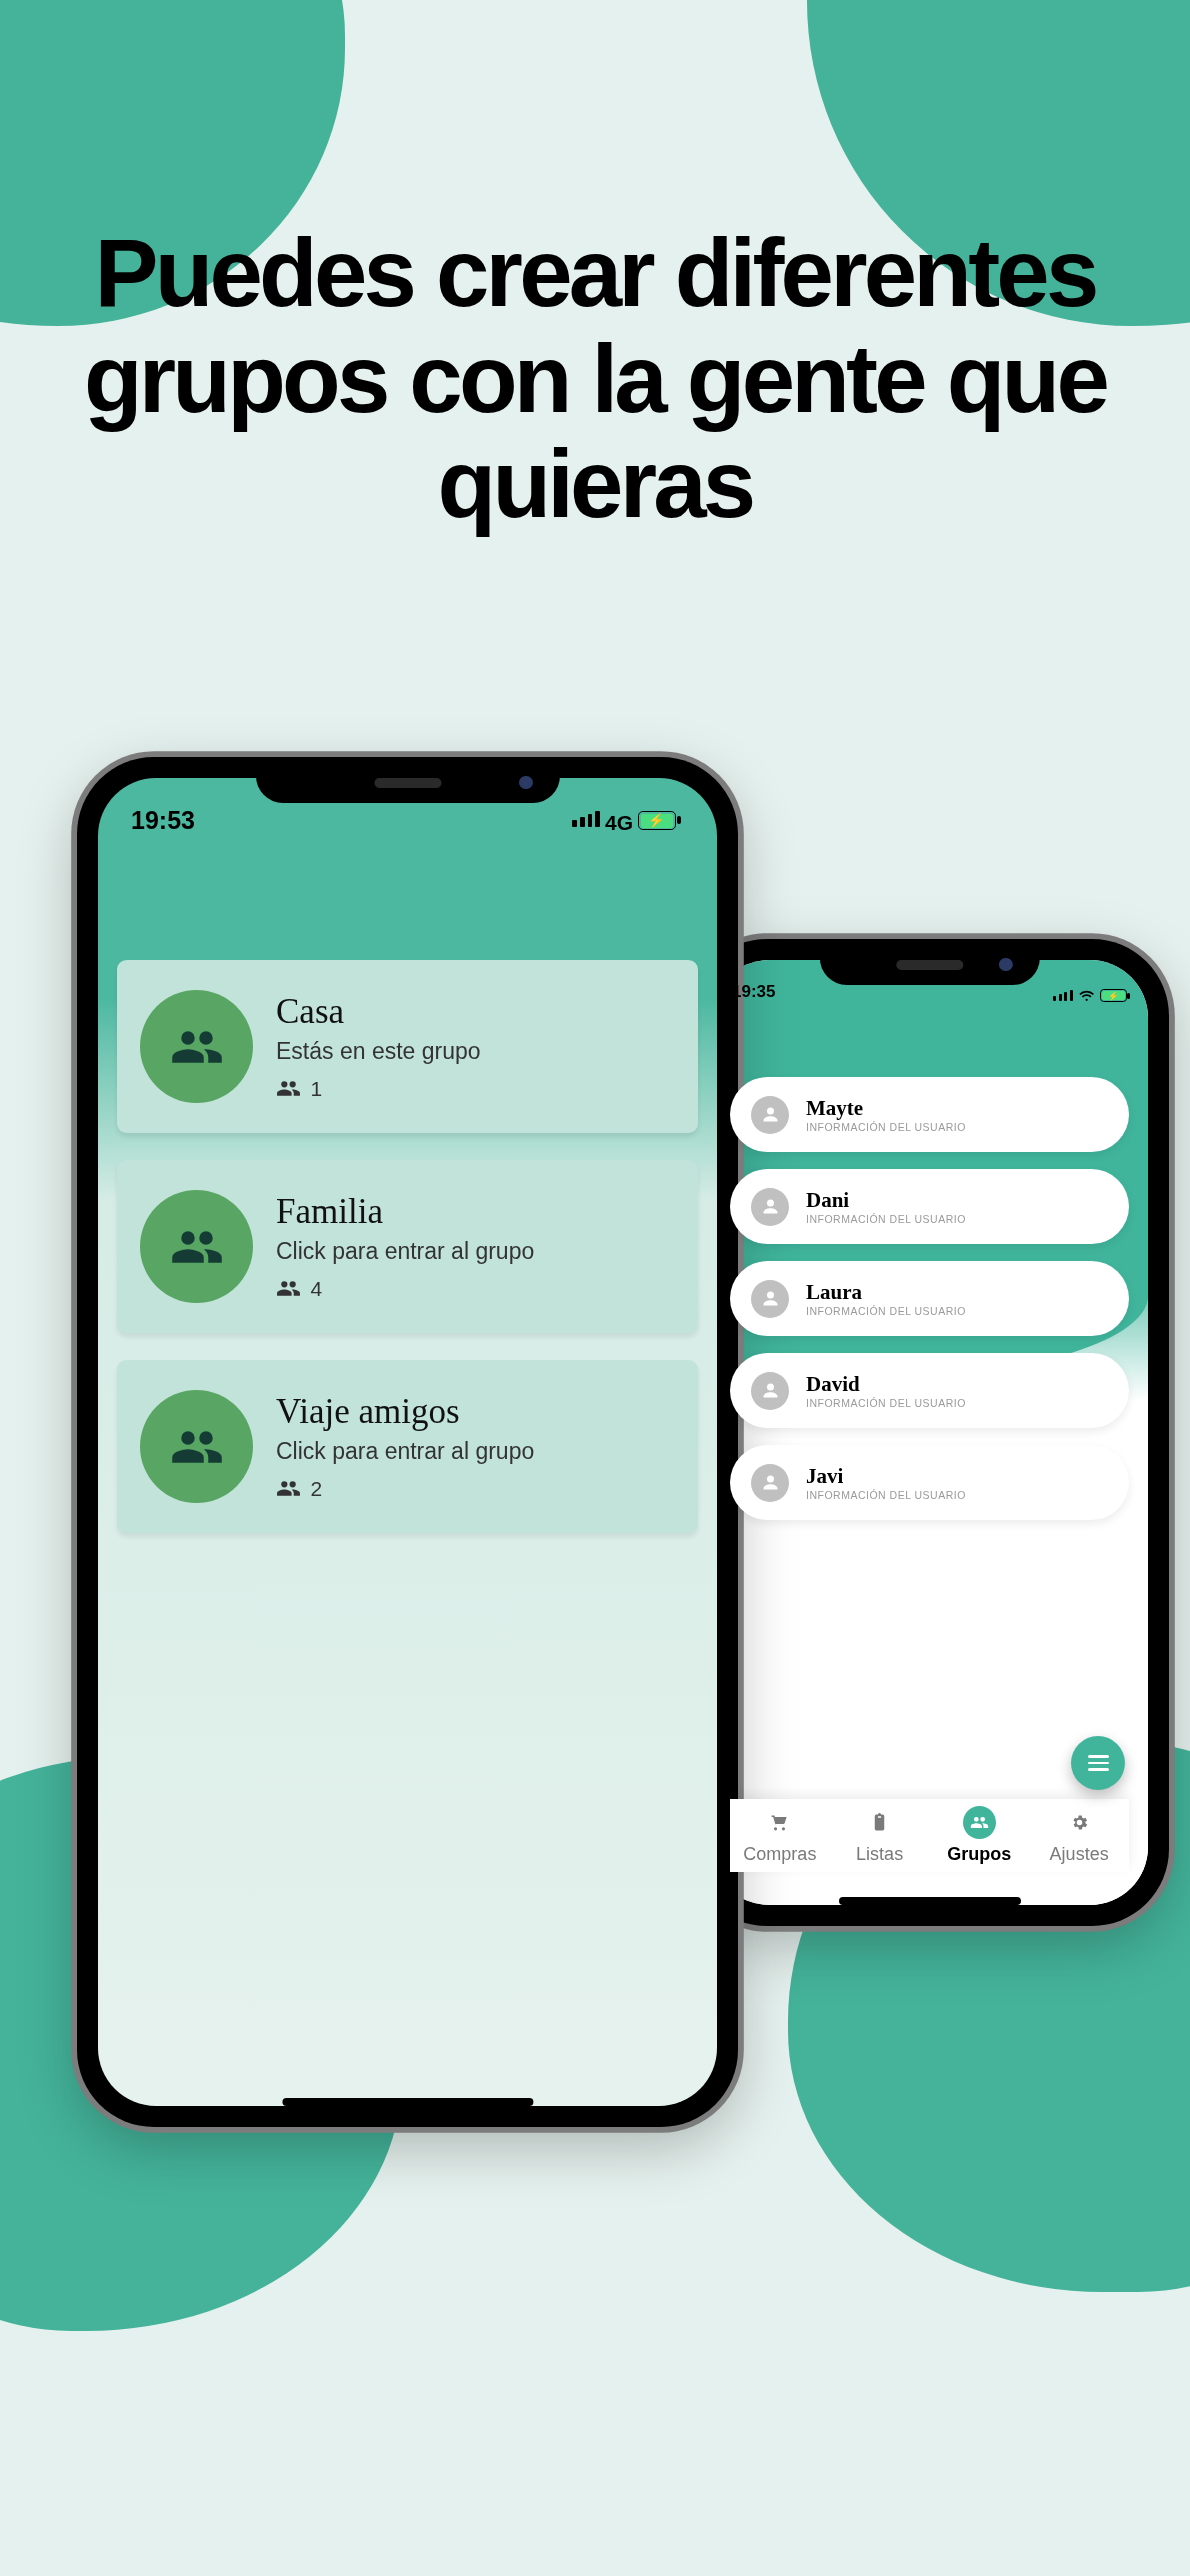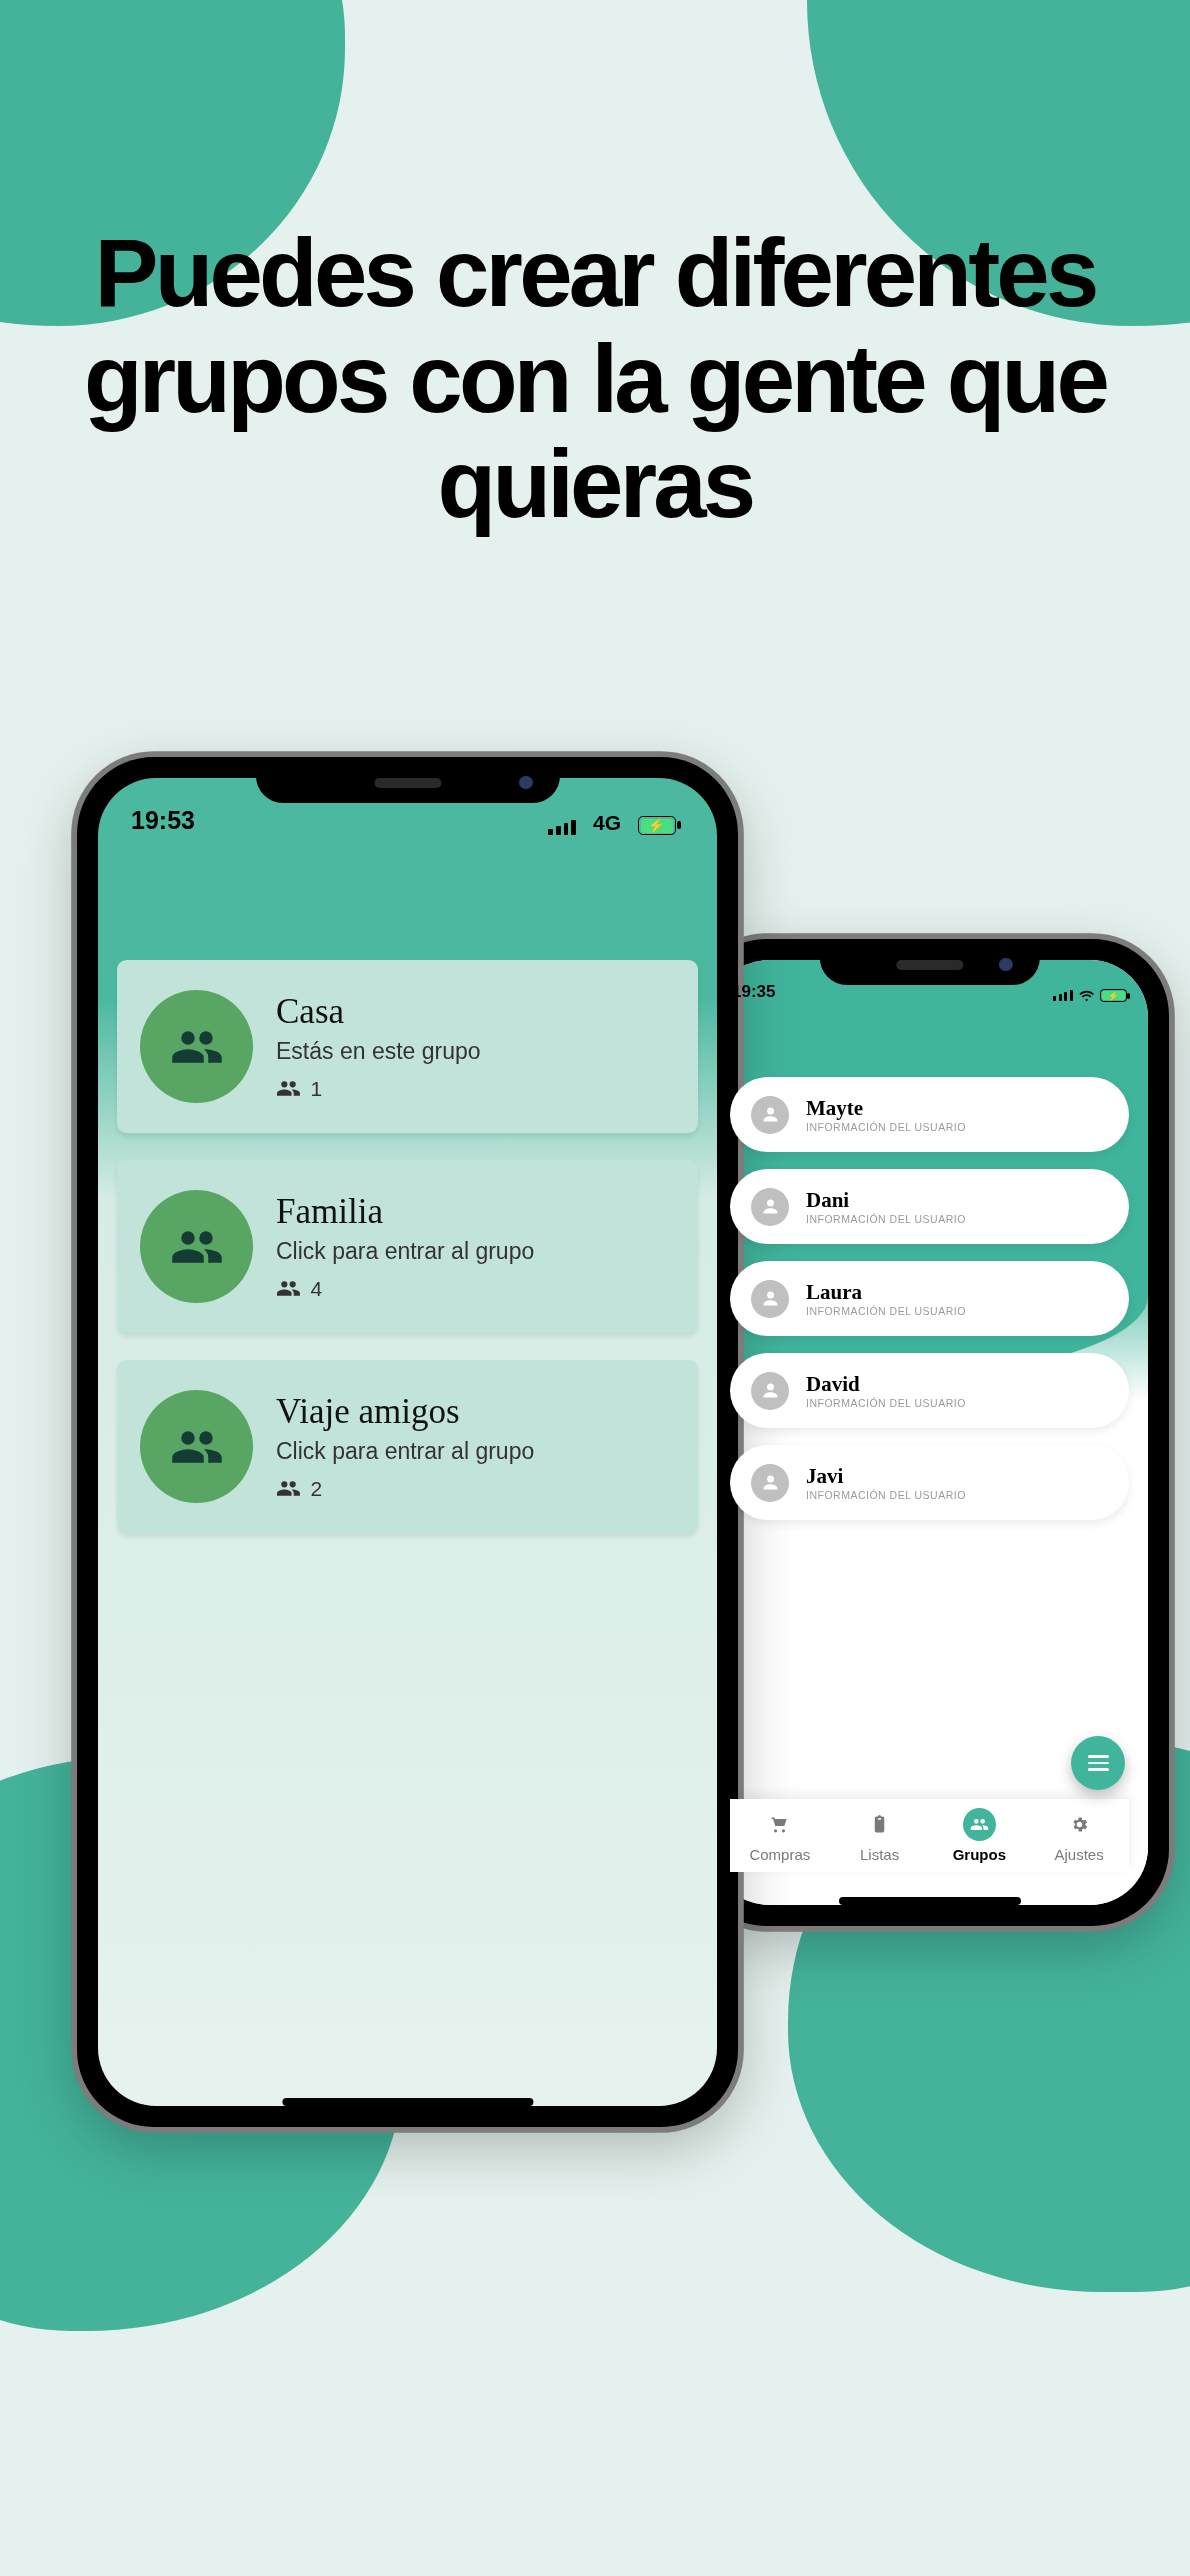--- a/index.html
+++ b/index.html
@@ -27,21 +27,21 @@
   
   .phone-b { top: 939px; left: 690px; width: 479px; height: 987px; }
   .phone-b .screen { background: #fff; }
 
   
   .phone-a { top: 757px; left: 77px; width: 661px; height: 1370px; z-index: 10; }
   .phone-a .screen { background: linear-gradient(180deg,#4cb8a0 0%,#4cb8a0 220px,#d5ece5 422px,#e6f2ee 100%); }
 
   
   .statusA { position:absolute; top:0; left:0; right:8px; height:67px; display:flex; justify-content:space-between; align-items:flex-end; padding:0 33px 9.6px; color:#000; font-size:25px; font-weight:600; z-index:40; }
-  .statusA .right { display:flex; align-items:flex-end; gap:17px; font-size:21px; }
+  .statusA .right { display:flex; align-items:flex-start; gap:5px; font-size:21px; }
   .sigbars { display:inline-flex; align-items:flex-end; gap:2.9px; }
   .sigbars i { display:inline-block; width:4.8px; background:#000; border-radius:1px; }
   .sigbars i:nth-child(1){height:6.7px}.sigbars i:nth-child(2){height:9.6px}.sigbars i:nth-child(3){height:12.5px}.sigbars i:nth-child(4){height:15.3px}
   .battA { width:38px; height:19px; border:1.9px solid #000; border-radius:4.8px; position:relative; display:inline-block; }
   .battA::after{content:"";position:absolute;right:-5.7px;top:3.8px;width:3.8px;height:7.7px;background:#000;border-radius:1.9px;}
   .battA i{position:absolute;inset:1.9px;background:#4ade80;border-radius:1.9px;}
   .battA b{position:absolute;left:50%;top:50%;transform:translate(-50%,-55%);font-size:13.4px;color:#000;font-weight:900;}
 
   .hdrA { position:absolute; top:86px; left:0; right:0; height:67px; display:flex; align-items:center; justify-content:center; z-index:30; }
   .hdrA .back { position:absolute; left:25px; top:9.6px; width:38px; height:38px; }
@@ -75,21 +75,21 @@
   .member .mav{width:38px;height:38px;border-radius:50%;background:#c0c0c0;display:flex;align-items:center;justify-content:center;flex-shrink:0;}
   .member .mmeta{display:flex;flex-direction:column;}
   .member .mname{font-family:Georgia,'Times New Roman',serif;font-weight:700;font-size:21px;color:#000;}
   .member .msub{font-size:10.5px;letter-spacing:0.5px;color:#9a9a9a;text-transform:uppercase;}
 
   .fab{position:absolute; right:23px; bottom:115px; width:54px; height:54px; border-radius:50%; background:#40b59c; box-shadow:0 5.8px 13.4px rgba(0,0,0,0.25); display:flex; align-items:center; justify-content:center; z-index:40;}
   .fab .lines{width:21px;height:15.3px;display:flex;flex-direction:column;justify-content:space-between;}
   .fab .lines i{display:block;height:2.9px;background:#fff;border-radius:1.9px;}
 
   .tabbar{position:absolute; bottom:33px; left:19px; right:19px; height:73px; background:#fff; box-shadow:0 -3.8px 11.5px rgba(0,0,0,0.08); display:flex; z-index:30;}
-  .tab{flex:1; display:flex; flex-direction:column; align-items:center; justify-content:center; gap:5.8px; font-size:15px; color:#7a7a7a;}
+  .tab{flex:1; display:flex; flex-direction:column; align-items:center; justify-content:center; gap:5.8px; font-size:18px; color:#7a7a7a;}
   .tab.active{color:#000;font-weight:700;}
   .tab .ico{width:33px;height:33px;border-radius:50%;display:flex;align-items:center;justify-content:center;}
   .tab.active .ico{background:#40b59c;}
 
   
   svg{display:block;}
 </style>
 </head>
 <body>
 

